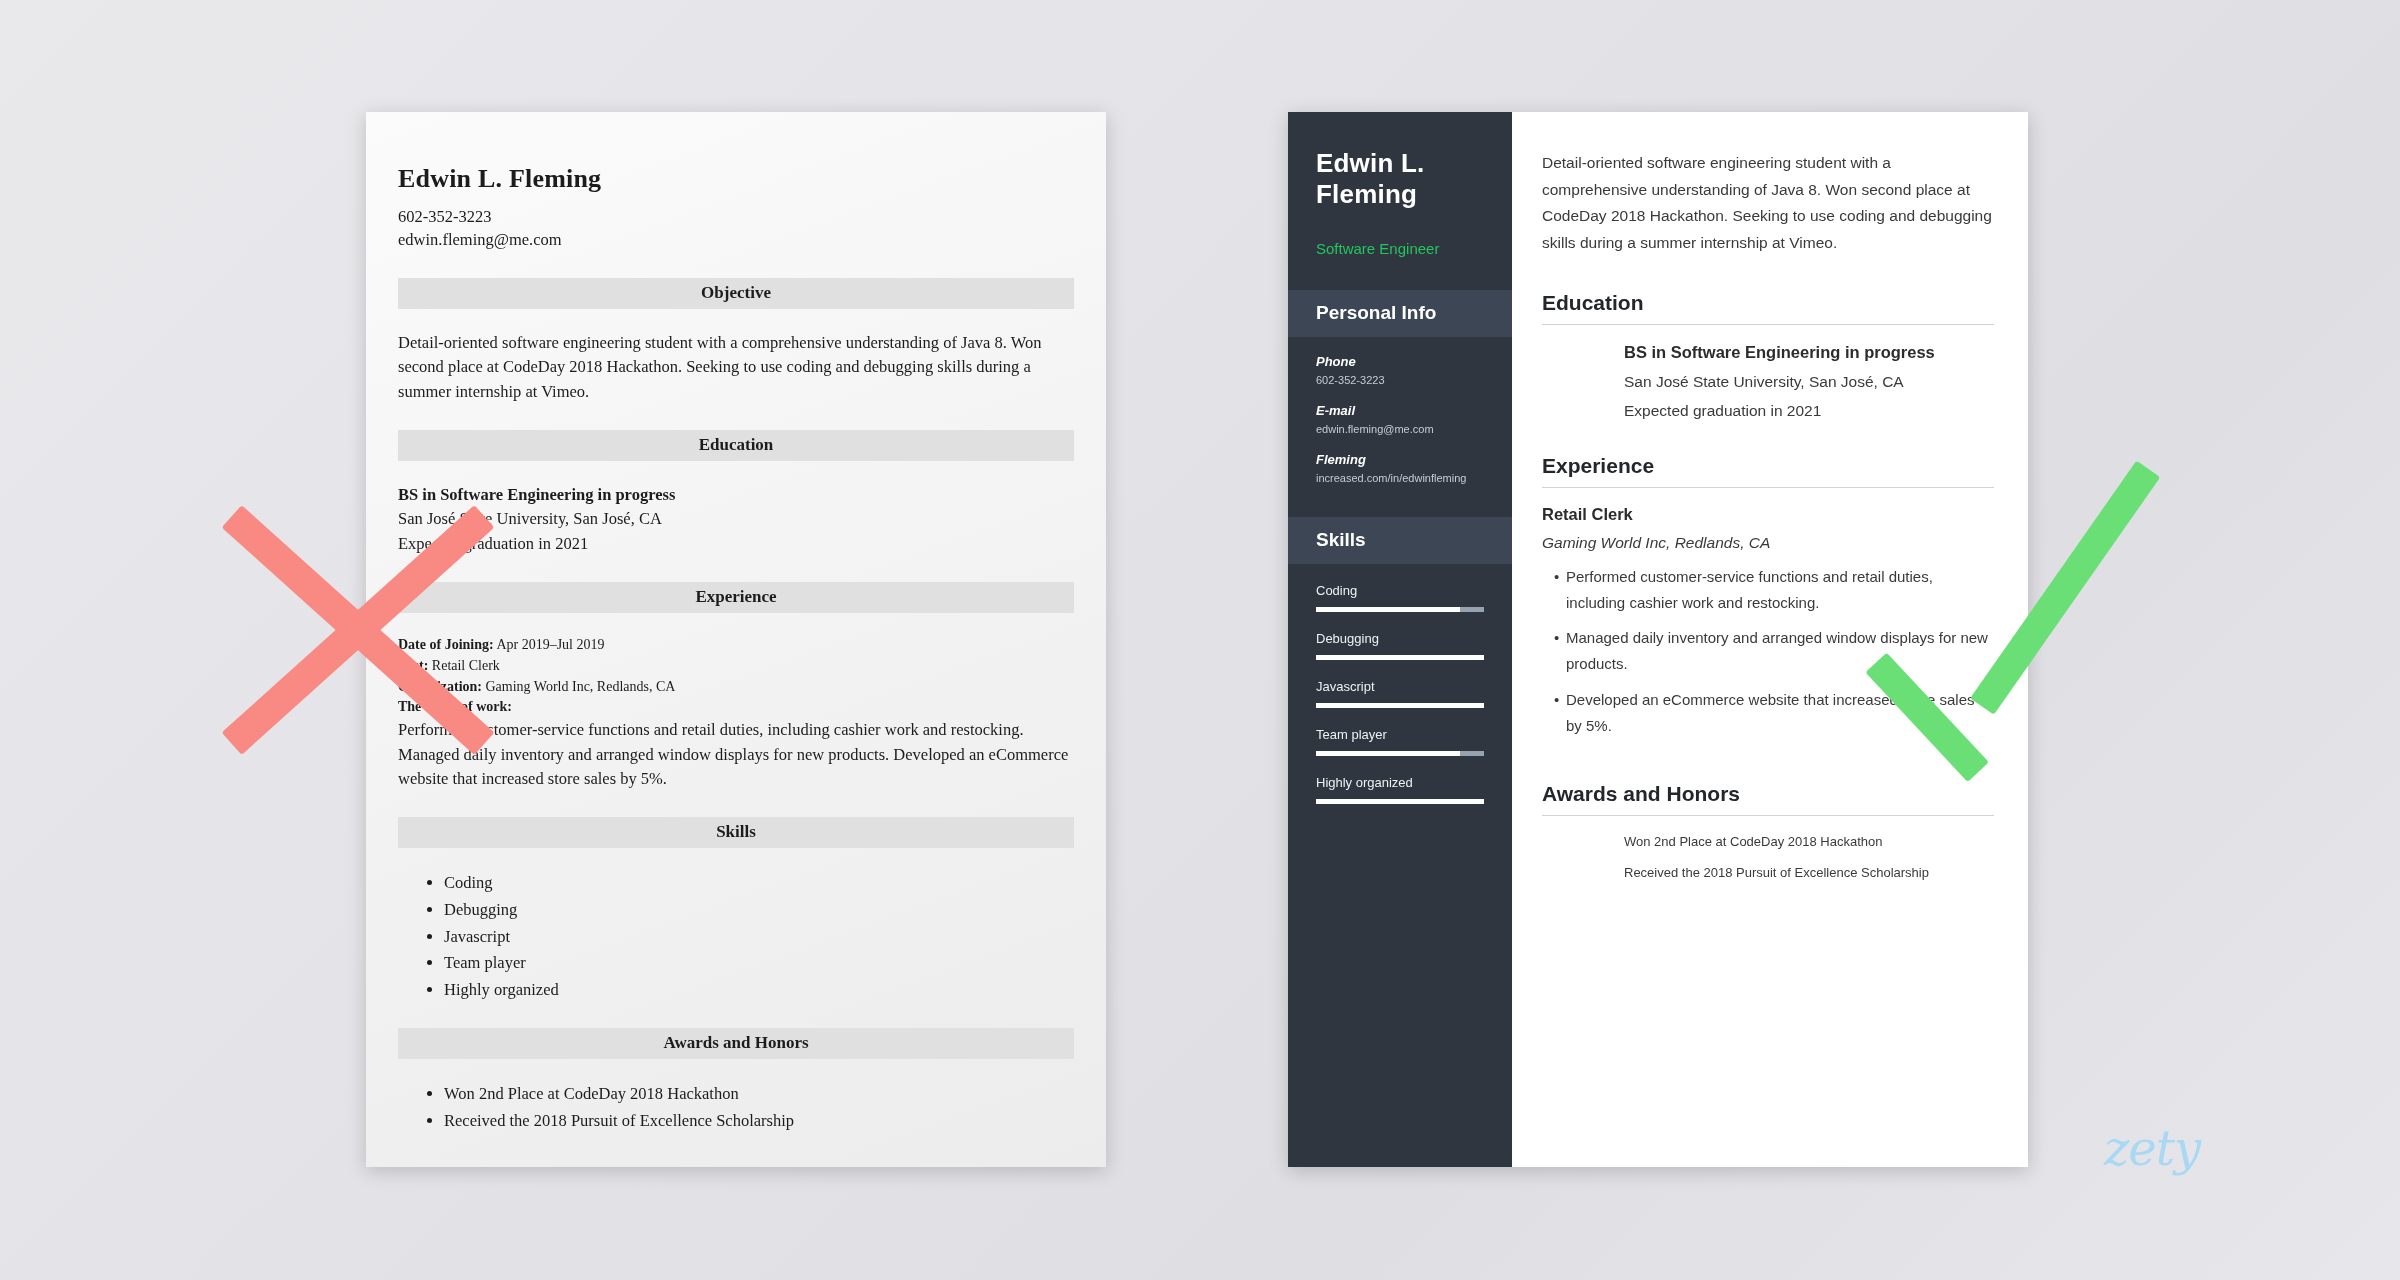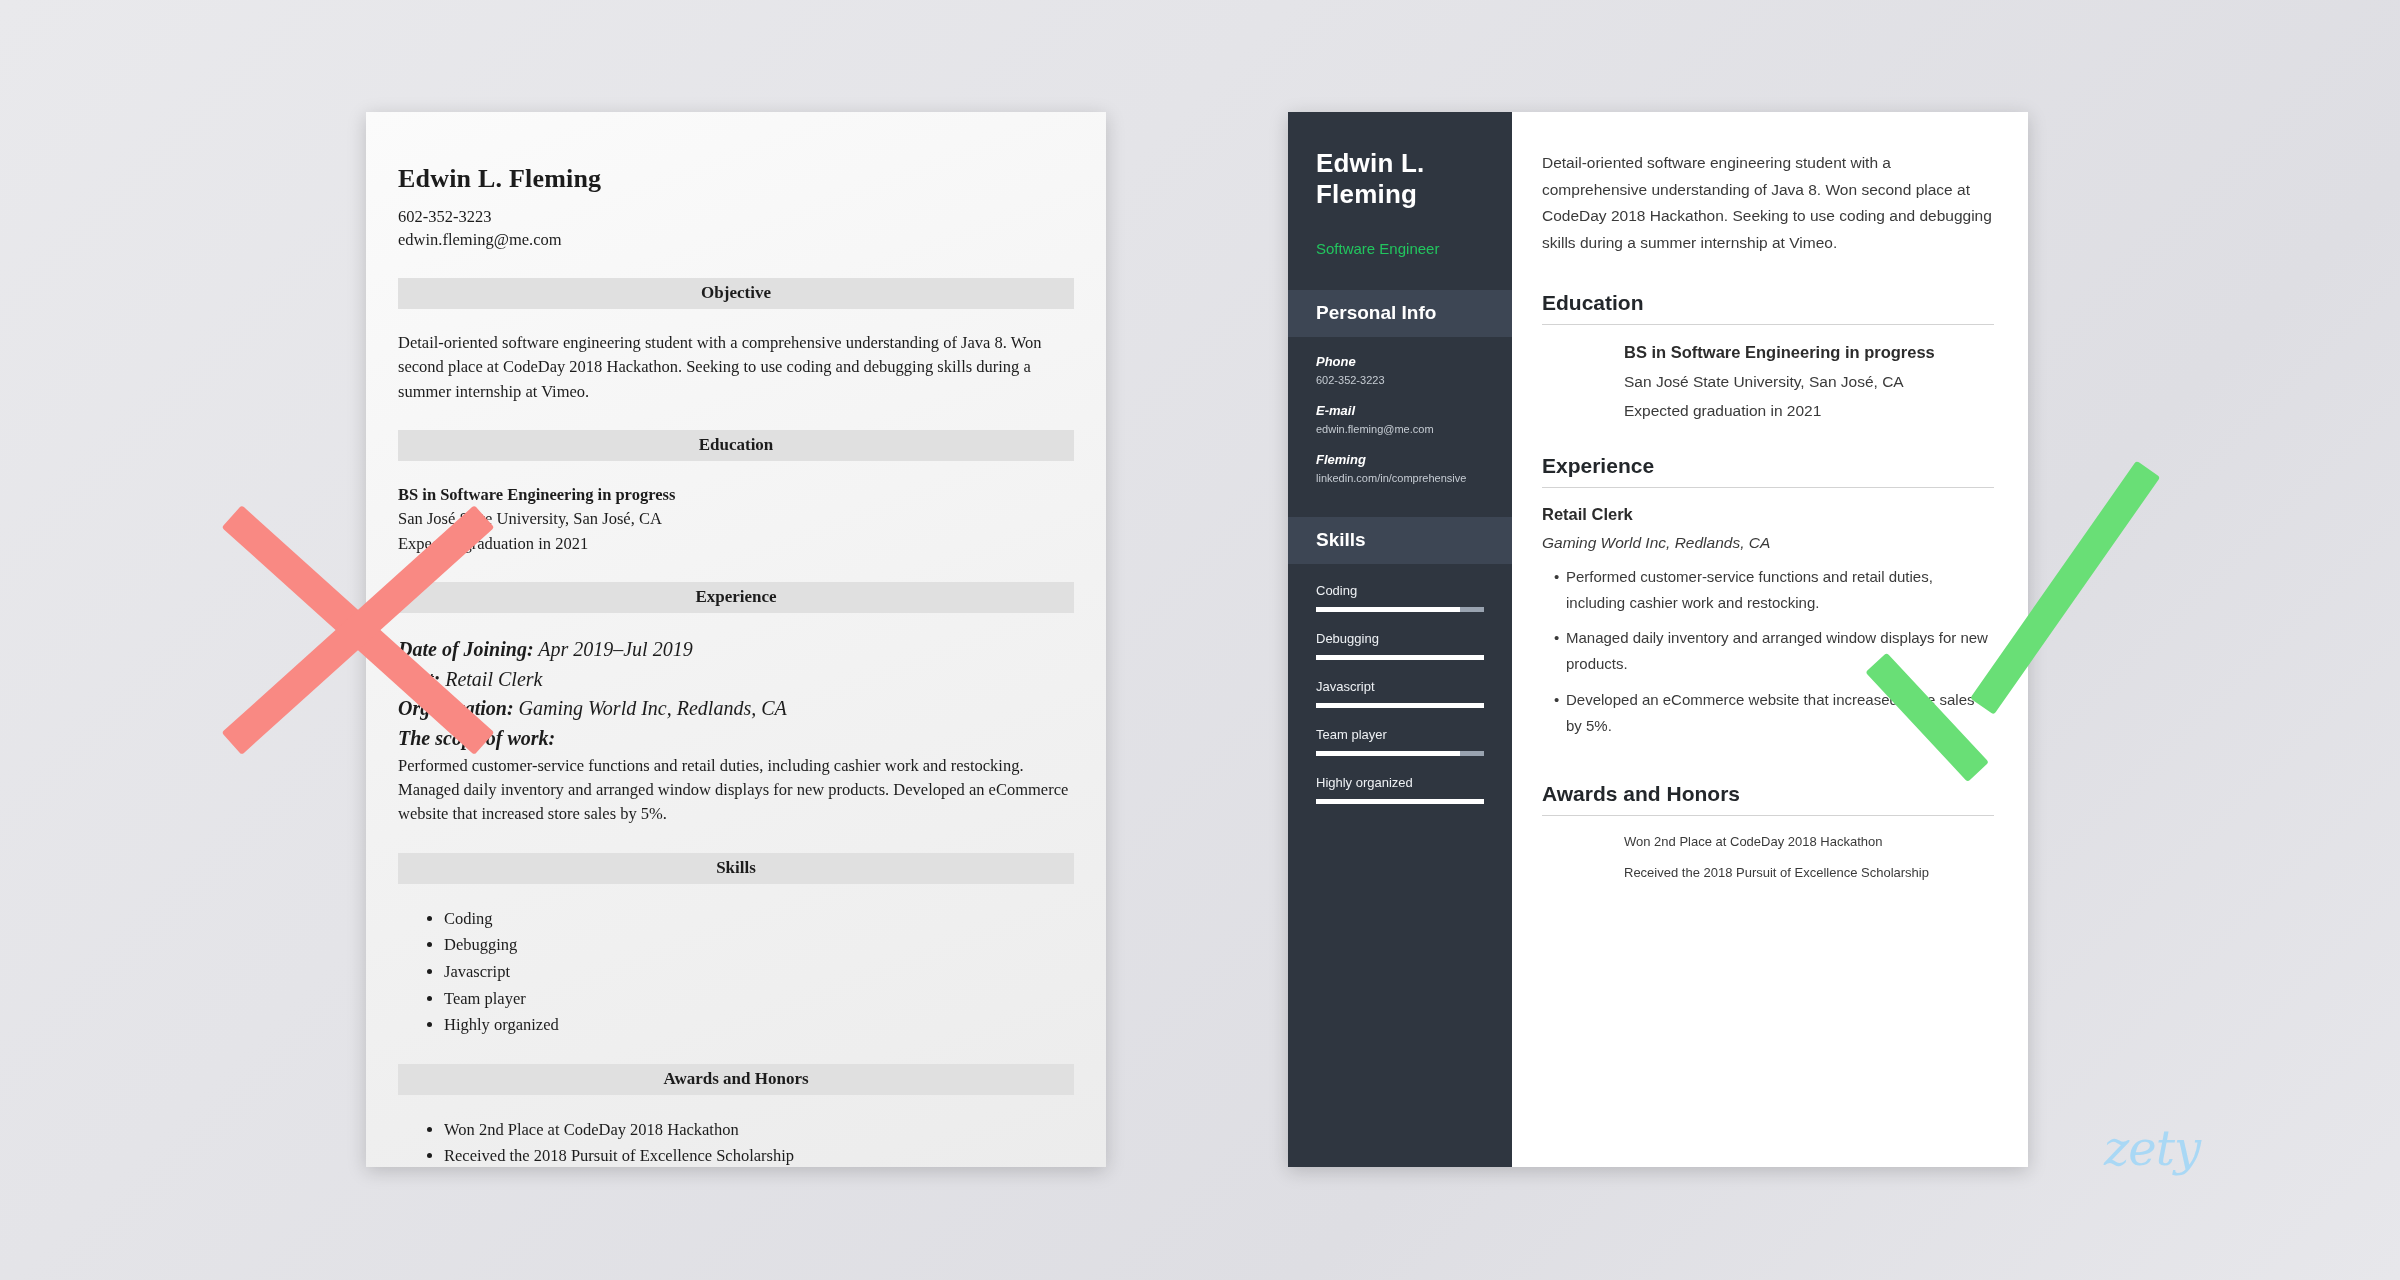--- a/index.html
+++ b/index.html
@@ -38,21 +38,21 @@
     text-align: center;
     font-weight: bold;
     font-size: 17px;
     padding: 5px 0 6px 0;
     margin: 26px 0 22px 0;
   }
   .bad-body { font-size: 16.5px; line-height: 1.48; }
   .bad-bold { font-weight: bold; }
   .bad-list { margin: 0; padding-left: 46px; font-size: 16.5px; line-height: 1.55; }
   .bad-list li { margin-bottom: 1px; }
-  .bad-kv { font-size: 20px; line-height: 1.48; font-style: italic; }
+  .bad-kv { font-size: 14px; line-height: 1.48; }
 
   
   .red-x {
     position: absolute;
     left: 188px;
     top: 470px;
     width: 340px;
     height: 320px;
     pointer-events: none;
   }
@@ -286,21 +286,21 @@
     <div class="gr-field">
       <div class="gr-field-label">Phone</div>
       <div class="gr-field-value">602-352-3223</div>
     </div>
     <div class="gr-field">
       <div class="gr-field-label">E-mail</div>
       <div class="gr-field-value">edwin.fleming@me.com</div>
     </div>
     <div class="gr-field">
       <div class="gr-field-label">Fleming</div>
-      <div class="gr-field-value">linkedin.com/in/comprehensive</div>
+      <div class="gr-field-value">increased.com/in/edwinfleming</div>
     </div>
 
     <div class="gr-sec-head">Skills</div>
 
     <div class="gr-skill">
       <div class="gr-skill-name">Coding</div>
       <div class="gr-bar">
           <i style="width:86%"></i>
         </div>
     </div>

